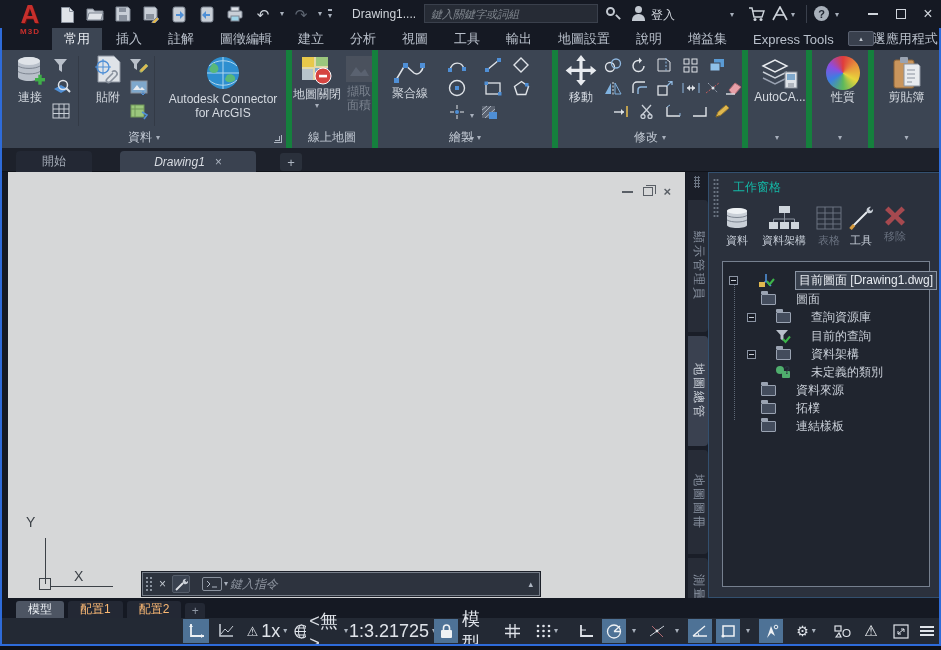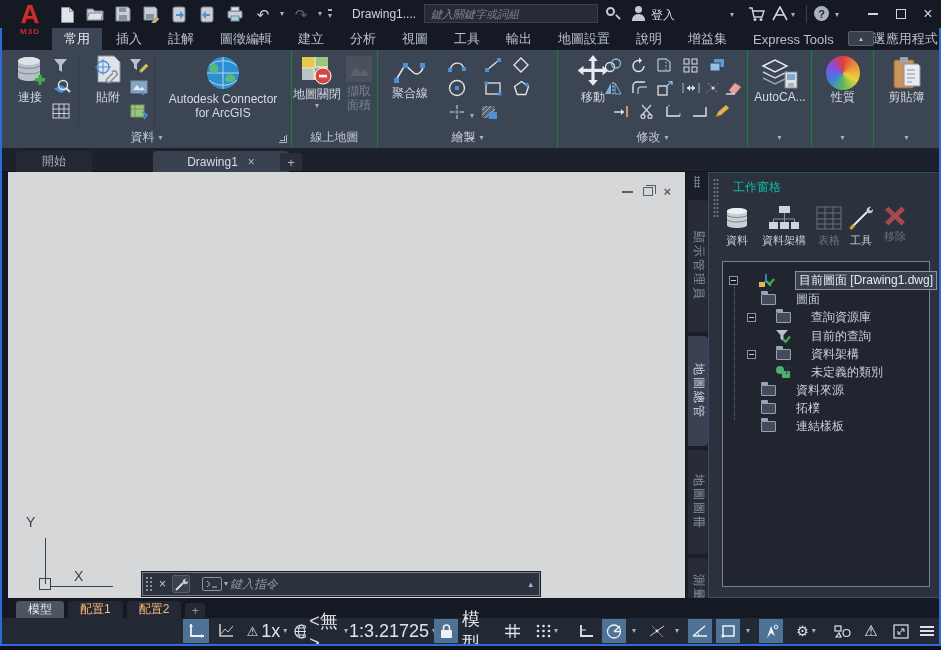--- a/index.html
+++ b/index.html
@@ -41,42 +41,42 @@
   
   .rtabs{position:absolute;left:52px;top:28px;height:22px;display:flex;align-items:stretch;gap:2px;}
   .rtab{padding:0 12px;display:flex;align-items:center;color:#b9c0cb;font-size:13px;white-space:nowrap;}
   .rtab.active{background:#3c4553;color:#e8ecf1;}
   .rtab-extra{position:absolute;left:848px;top:31px;display:flex;align-items:center;gap:4px;}
   .rtab-extra .box{width:26px;height:15px;background:#39404d;border:1px solid #5a6170;border-radius:2px;
                    display:flex;align-items:center;justify-content:center;color:#c3c9d1;font-size:7px;}
 
   
   .ribbon{position:absolute;left:2px;top:50px;width:937px;height:98px;background:#3c4553;}
-  .panel{position:absolute;top:0;height:98px;border-right:1px solid #15803d;}
+  .panel{position:absolute;top:0;height:98px;border-right:6px solid #15803d;}
   .plabel{position:absolute;left:0;right:0;bottom:3px;height:15px;display:flex;align-items:center;justify-content:center;
           gap:4px;color:#c3cad4;font-size:12px;}
   .bigbtn{position:absolute;display:flex;flex-direction:column;align-items:center;gap:1px;}
   .bigbtn .lbl{font-size:12px;color:#d5dae1;white-space:nowrap;text-align:center;line-height:13px;}
   .bigbtn .lbl.dis{color:#7a828e;}
   .sic{position:absolute;width:22px;height:20px;display:flex;align-items:center;justify-content:center;}
   .launcher{position:absolute;right:4px;bottom:5px;width:10px;height:10px;}
   .launcher:before{content:"";position:absolute;right:0;bottom:0;width:7px;height:7px;border-right:1px solid #aeb6c2;border-bottom:1px solid #aeb6c2;}
   .launcher:after{content:"";position:absolute;right:2px;bottom:2px;width:4px;height:4px;border-right:1px solid #aeb6c2;border-bottom:1px solid #aeb6c2;transform:rotate(0deg);}
   .subdiv{position:absolute;top:6px;bottom:22px;width:1px;background:#333a46;}
 
   
   .fold{position:relative;width:15px;height:11px;background:#434c5c;border:1px solid #9aa3b2;border-radius:1px;}
   .fold:before{content:"";position:absolute;left:-1px;top:-4px;width:7px;height:3px;background:#9aa3b2;border-radius:1px 1px 0 0;}
 
   
   .doctabs{position:absolute;left:0;top:148px;width:941px;height:24px;background:#1d212b;border-bottom:1px solid #10131a;}
   .dtab{position:absolute;top:3px;height:21px;display:flex;align-items:center;justify-content:center;gap:10px;
         font-size:12px;border-radius:4px 4px 0 0;}
   .dtab.start{left:16px;width:76px;color:#a7aeb9;background:#232834;}
-  .dtab.active{left:153px;width:136px;color:#d8dce2;background:#3a4250;}
+  .dtab.active{left:120px;width:136px;color:#d8dce2;background:#3a4250;font-style:italic;}
   .dtab .x{color:#aeb6c2;font-size:12px;}
   .dplus{position:absolute;left:280px;top:5px;width:22px;height:18px;background:#2a3null;background:#2a303b;border-radius:3px;
          display:flex;align-items:center;justify-content:center;color:#aeb6c2;font-size:13px;}
 
   
   .canvas{position:absolute;left:8px;top:172px;width:677px;height:426px;background:#d6d7d8;}
   .cwin{position:absolute;top:13px;display:flex;align-items:center;gap:10px;right:14px;}
   .cwin .mn{width:11px;height:2px;background:#5a5f66;}
   .cwin .rs{position:relative;width:10px;height:9px;border:1px solid #5a5f66;background:#d6d7d8;}
   .cwin .rs:before{content:"";position:absolute;left:2px;top:-3px;width:9px;height:8px;border:1px solid #5a5f66;border-bottom:none;border-left:none;}
@@ -445,21 +445,21 @@
             <rect x="12" y="3" width="3.5" height="3.5" fill="#4f8fd6"></rect>
           </svg>
         </div>
       <div class="plabel">
         <span>繪製</span>
         <span class="cr">▾</span>
       </div>
     </div>
 
     <div class="panel" style="left:556px;width:190px;">
-      <div class="bigbtn" style="left:14px;top:4px;width:42px;">
+      <div class="bigbtn" style="left:2px;top:4px;width:42px;">
         <svg width="36" height="36" viewBox="0 0 34 34">
             <path d="M17 1l4.5 5.5h-3V14h7.5v-3L31.5 15.5 26 20v-3h-7.5v7.5h3L17 30l-4.5-5.5h3V17H8v3L2.5 15.5 8 11v3h7.5V6.5h-3z" fill="#e8ebef"></path>
           </svg>
         <span class="lbl">移動</span>
       </div>
       <div class="sic" style="left:44px;top:5px;">
           <svg width="18" height="15">
             <circle cx="6" cy="9" r="4.5" fill="none" stroke="#dfe3e8" stroke-width="1.3"></circle>
             <circle cx="12" cy="5.5" r="4.5" fill="none" stroke="#8fb8e0" stroke-width="1.3"></circle>
           </svg>

